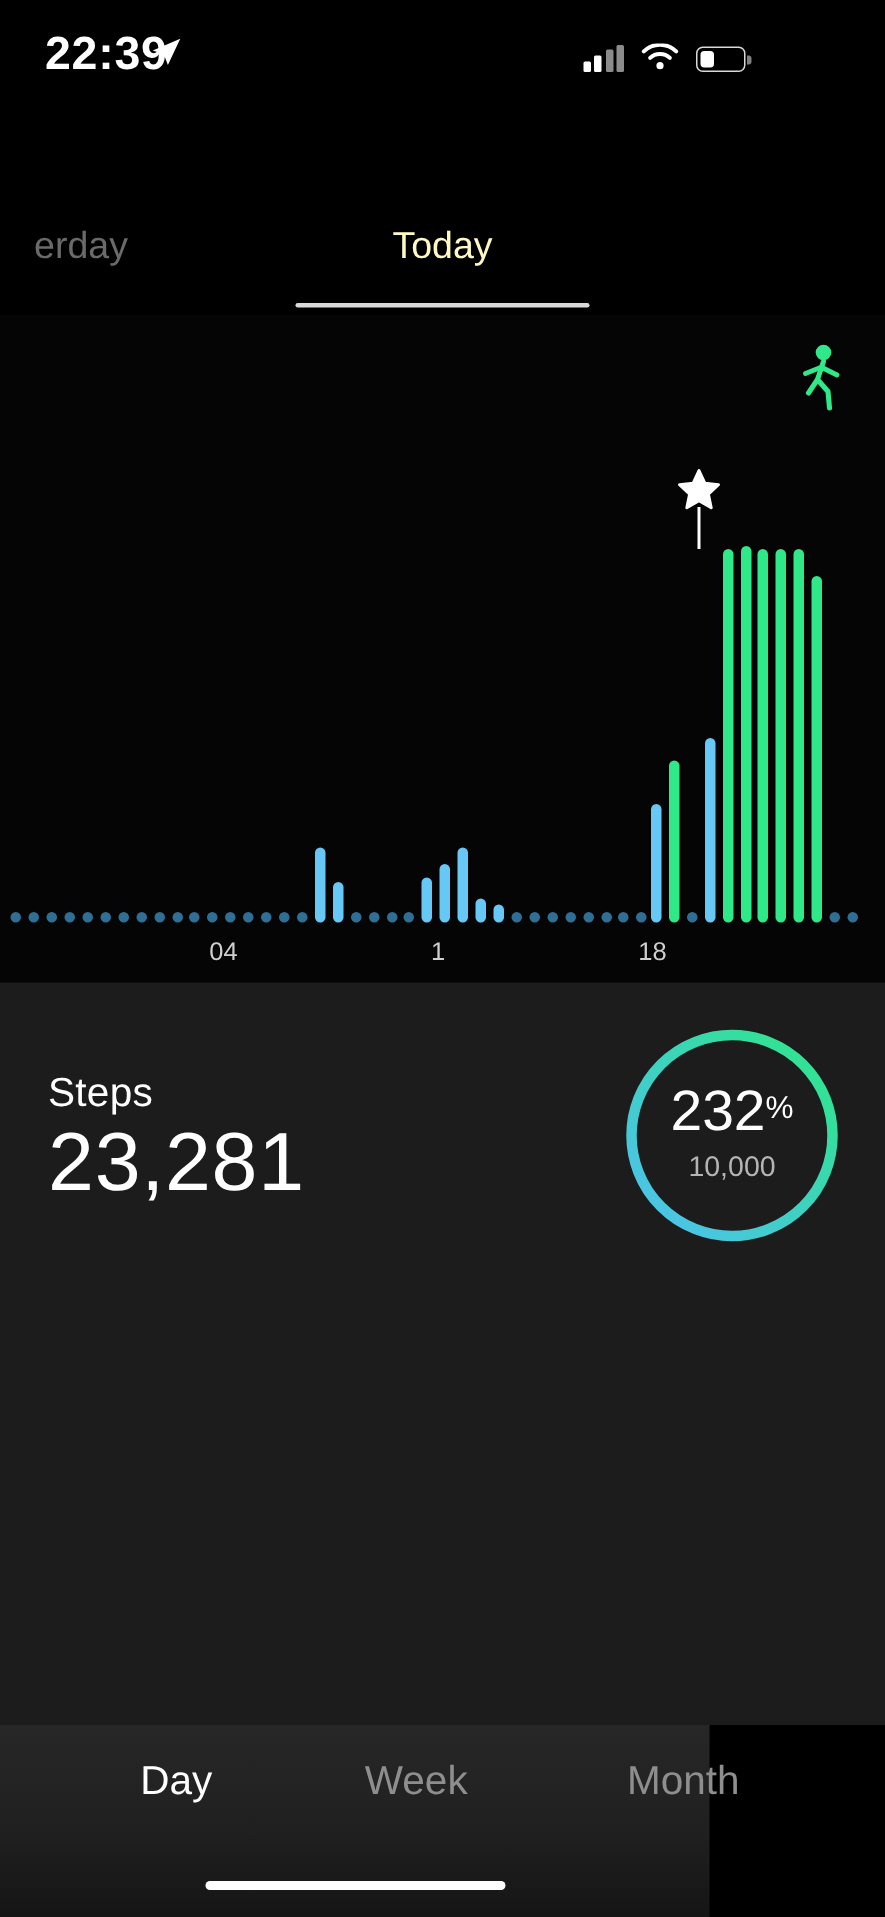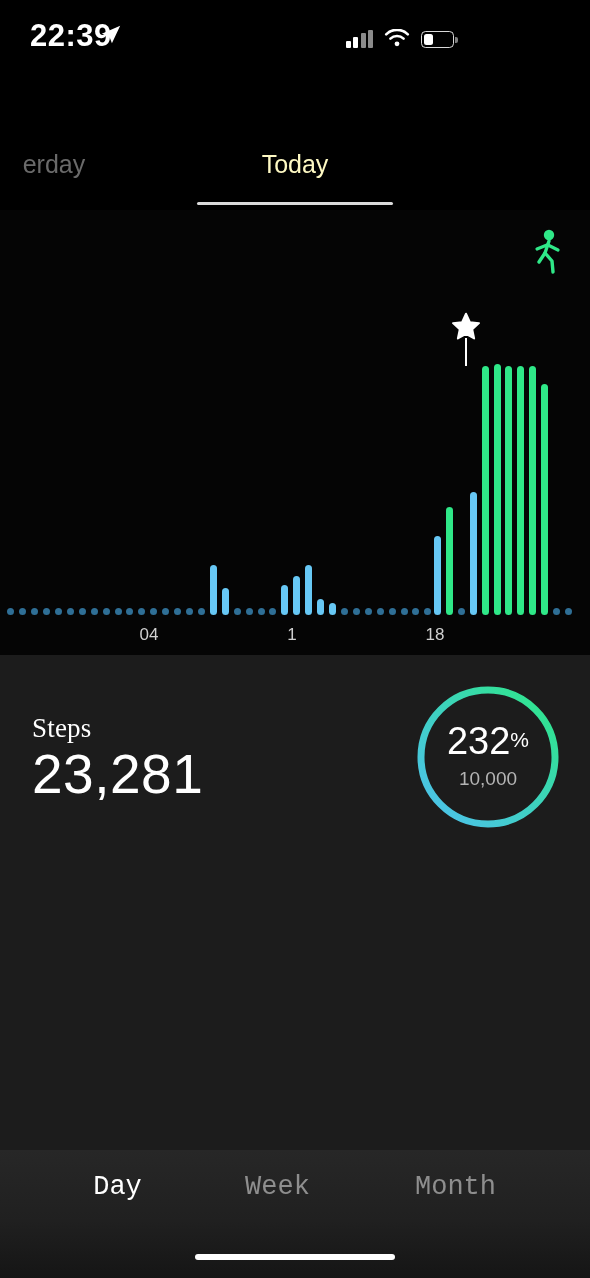--- a/index.html
+++ b/index.html
@@ -4,21 +4,21 @@
 <style>
   html,body{margin:0;padding:0;background:#000;}
   body{
     width:590px;height:1278px;overflow:hidden;
     font-family:"Liberation Sans", sans-serif;
     color:#fff;-webkit-font-smoothing:antialiased;
   }
   .phone{position:relative;width:590px;height:1278px;background:#000;}
 
   
-  .statusbar{position:absolute;top:0;left:0;width:478px;height:70px;}
+  .statusbar{position:absolute;top:0;left:0;width:478px;height:70px;padding-left:43px;}
   .sb-time{position:absolute;left:30px;top:18px;font-size:31px;font-weight:bold;letter-spacing:0.5px;}
   .sb-loc{position:absolute;left:100px;top:24px;width:22px;height:22px;}
   .sb-right{position:absolute;right:24px;top:24px;display:flex;align-items:flex-end;gap:11px;height:24px;}
   .sig{display:flex;align-items:flex-end;gap:2.5px;height:18px;}
   .sig i{display:block;width:5px;background:#fff;border-radius:1px;}
   .sig i:nth-child(1){height:7px;}
   .sig i:nth-child(2){height:11px;}
   .sig i:nth-child(3){height:15px;background:#8b8b8b;}
   .sig i:nth-child(4){height:18px;background:#8b8b8b;}
   .batt{position:relative;width:33px;height:17px;border:1.8px solid rgba(255,255,255,.85);border-radius:4.5px;box-sizing:border-box;}
@@ -46,35 +46,35 @@
   .dot{position:absolute;bottom:0;width:7px;height:7px;border-radius:3.5px;background:#2f6f96;}
   .walk-icon{position:absolute;right:22px;top:18px;width:40px;height:48px;}
   .star-marker{position:absolute;width:30px;height:30px;}
   .star-stem{position:absolute;width:2px;background:#fff;}
   .axis{position:absolute;left:0;bottom:2px;width:590px;height:28px;}
   .axis-lbl{position:absolute;font-size:17px;color:#cfcfcf;transform:translateX(-50%);}
 
   
   .panel{position:absolute;top:655px;left:0;width:590px;height:495px;background:#1c1c1c;}
   .steps-block{position:absolute;left:32px;top:58px;}
-  .steps-label{font-size:27px;color:#fff;letter-spacing:0.2px;font-family:Liberation Serif, serif;}
+  .steps-label{font-size:27px;color:#fff;letter-spacing:0.2px;}
   .steps-value{font-size:55px;color:#fff;margin-top:2px;letter-spacing:0.5px;line-height:1.05;}
   .ring-wrap{position:absolute;right:28px;top:28px;width:148px;height:148px;}
   .ring-pct{position:absolute;left:0;right:0;top:37px;text-align:center;font-size:38px;color:#fff;}
   .ring-pct small{font-size:21px;vertical-align:0.35em;}
   .ring-goal{position:absolute;left:0;right:0;top:85px;text-align:center;font-size:19px;color:#b4b4b4;}
 
   .rows{position:absolute;left:32px;right:32px;top:210px;}
   .srow{position:relative;height:88px;display:flex;align-items:center;justify-content:space-between;border-top:1px solid #3a3a3a;}
   .srow .k{font-size:26px;color:#f2f2f2;}
   .srow .v{font-size:26px;color:#f2f2f2;}
 
   
-  .bottombar{position:absolute;top:1150px;left:0;width:590px;height:128px;
-    background:linear-gradient(180deg,#272727 0%,#202020 55%,#151515 100%);font-family:Liberation Mono, monospace;}
+  .bottombar{position:absolute;top:1150px;left:0;width:473px;height:128px;
+    background:linear-gradient(180deg,#272727 0%,#202020 55%,#151515 100%);}
   .bseg{position:absolute;top:22px;font-size:27px;text-align:center;}
   .bseg.a{left:40px;width:155px;color:#fff;}
   .bseg.b{left:200px;width:155px;color:#8e8e8e;}
   .bseg.c{left:378px;width:155px;color:#8e8e8e;}
   .home-ind{position:absolute;left:50%;transform:translateX(-50%);bottom:18px;width:200px;height:6px;border-radius:3px;background:#fff;}
 </style>
 </head>
 <body>
 
 <div class="phone">

